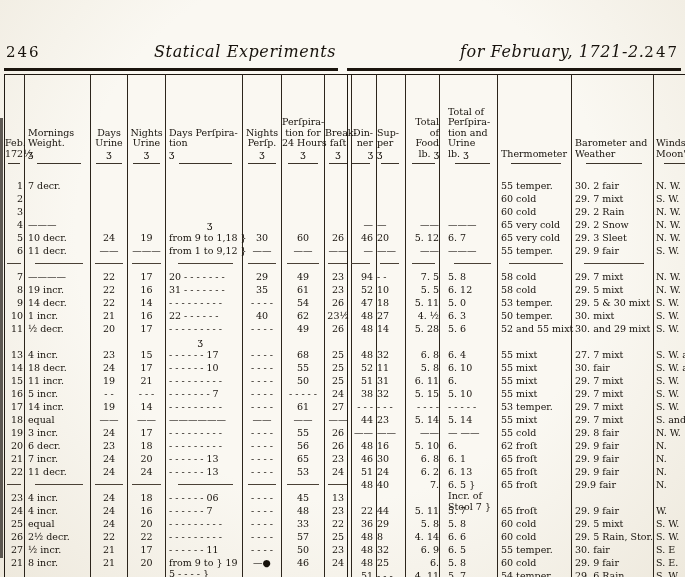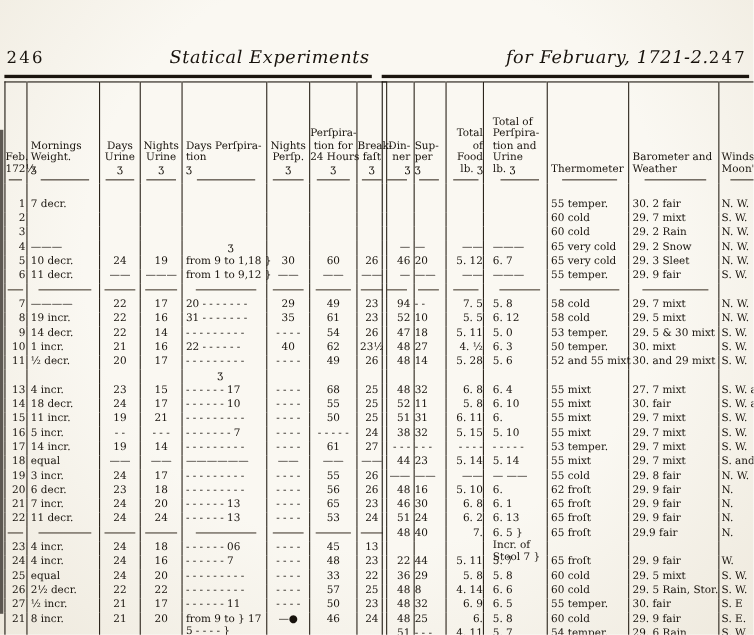--- a/index.html
+++ b/index.html
@@ -460,21 +460,21 @@
             <td class="c5">- - - -</td>
             <td class="c6">50</td>
             <td class="c7">23</td>
           </tr>
           <tr>
             <td class="c0">21</td>
             <td class="c1">8 incr.</td>
             <td class="c2">21</td>
             <td class="c3">20</td>
             <td class="c4">
-              <div class="ml">from 9 to } 17
+              <div class="ml">from 9 to } 19
 5 - - - - }</div>
             </td>
             <td class="c5">—●</td>
             <td class="c6">46</td>
             <td class="c7">24</td>
           </tr>
           <tr class="foot">
             <td class="c0"></td>
             <td class="c1"></td>
             <td class="c2"></td>

